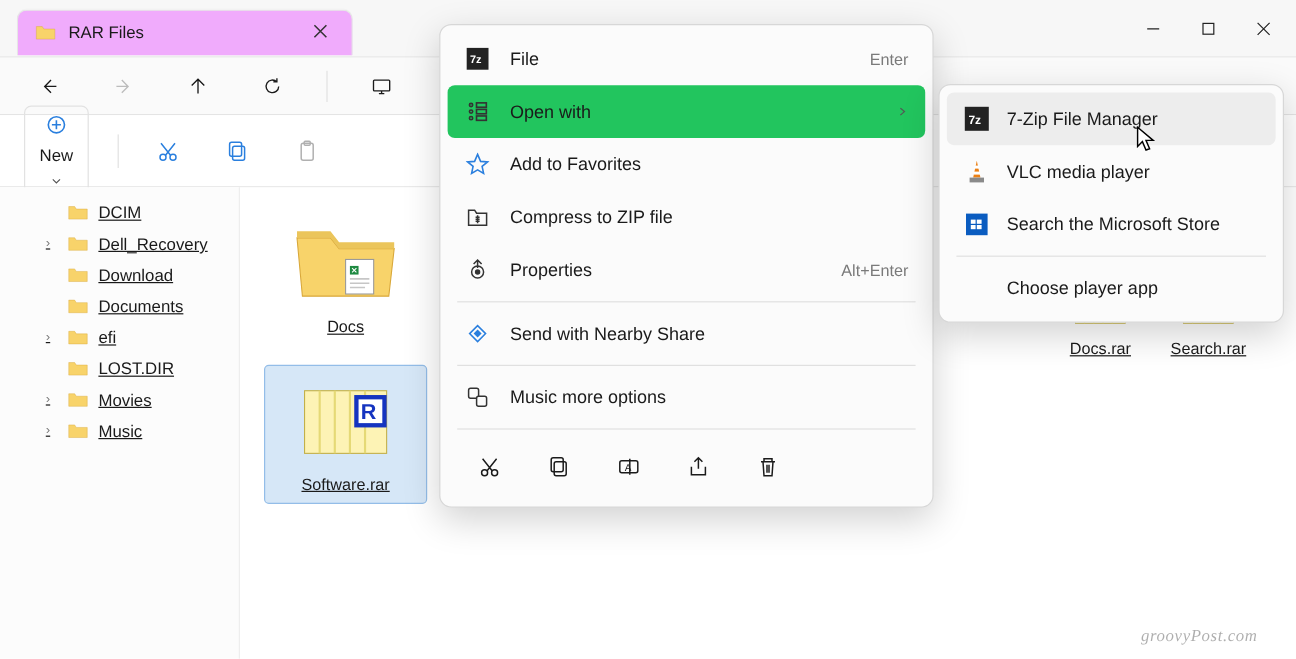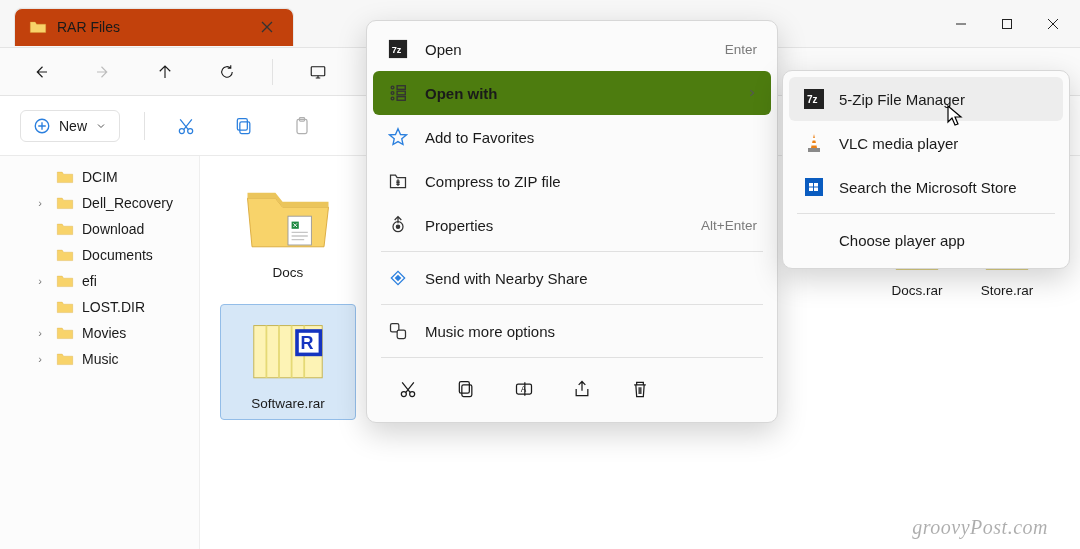--- a/index.html
+++ b/index.html
@@ -1,72 +1,72 @@
 <!DOCTYPE html>
 <html><head>
 <meta charset="utf-8">
 <style>
   * { box-sizing: border-box; margin: 0; padding: 0; font-family: "Segoe UI", Tahoma, sans-serif; }
   body { width: 1080px; height: 549px; background: #fff; overflow: hidden; position: relative; color: #1a1a1a; font-size: 14px; }
 
   .titlebar { height: 48px; display: flex; align-items: center; padding: 0 4px; background: #f7f7f7; border-bottom: 1px solid #e4e4e4; }
-  .tab { display: flex; align-items: center; gap: 10px; height: 38px; padding: 0 14px; margin: 6px 0 0 10px; background: #c2410c; border-radius: 8px 8px 0 0; border: 1px solid #e6e6e6; border-bottom: none; min-width: 280px; box-shadow: 0 -1px 0 rgba(0,0,0,0.02);}
+  .tab { display: flex; align-items: center; gap: 10px; height: 38px; padding: 0 14px; margin: 6px 0 0 10px; background: #f0abfc; border-radius: 8px 8px 0 0; border: 1px solid #e6e6e6; border-bottom: none; min-width: 280px; box-shadow: 0 -1px 0 rgba(0,0,0,0.02);}
   .tab .folder-ico svg { width: 18px; height: 14px; }
   .tab-close { margin-left: auto; color: #444; font-size: 15px; padding: 0 6px; }
   .win-controls { margin-left: auto; display: flex; }
   .win-btn { width: 46px; height: 38px; display: flex; align-items: center; justify-content: center; color: #222; }
   .win-btn svg { width: 12px; height: 12px; }
 
   .toolbar-nav { height: 48px; display: flex; align-items: center; gap: 28px; padding: 0 24px; background: #fafafa; border-bottom: 1px solid #e4e4e4; }
   .tbtn { width: 34px; height: 34px; display: flex; align-items: center; justify-content: center; border-radius: 6px; }
   .tbtn svg { width: 18px; height: 18px; stroke: #1a1a1a; fill: none; stroke-width: 1.5; }
   .tbtn.disabled svg { stroke: #bcbcbc; }
 
   .toolbar-cmd { height: 60px; display: flex; align-items: center; gap: 24px; padding: 0 20px; background: #fff; border-bottom: 1px solid #eaeaea; }
-  .new-btn { display: flex; align-items: center; gap: 8px; padding: 6px 12px; border: 1px solid #e2e2e2; border-radius: 6px; }
+  .new-btn { display: flex; align-items: center; gap: 8px; padding: 6px 12px; border: 1px solid #e2e2e2; border-radius: 6px; flex-direction: column; }
   .divider { width: 1px; height: 28px; background: #e2e2e2; }
   .cmd-ico { width: 34px; height: 34px; display: flex; align-items: center; justify-content: center; }
   .cmd-ico svg { width: 20px; height: 20px; stroke: #2a7fde; fill: none; stroke-width: 1.5; }
   .cmd-ico.muted svg { stroke: #b0b0b0; fill: none; }
 
-  .main { display: flex; height: calc(549px - 156px); }
+  .main { display: flex; height: calc(549px - 156px); text-decoration: underline; }
   .sidebar { width: 200px; padding: 8px 0; border-right: 1px solid #eee; overflow: hidden; background: #fcfcfc;}
   .tree-item { display: flex; align-items: center; gap: 8px; padding: 5px 6px 5px 18px; font-size: 14px; }
   .tree-item .chev { width: 12px; color: #777; font-size: 11px; margin-right: 2px; display:inline-block; text-align:center;}
   .tree-item.indent { padding-left: 34px; }
   .folder-ico { display: flex; align-items: center; }
 
   .content { flex: 1; padding: 18px 20px; display: flex; gap: 16px; flex-wrap: wrap; align-content: flex-start; }
   .file-item { width: 136px; display: flex; flex-direction: column; align-items: center; gap: 8px; padding: 8px 4px; border-radius: 4px; }
   .file-item.selected { background: #d6e7f7; border: 1px solid #93bde8; }
   .file-label { font-size: 13.5px; }
   .big-folder svg { width: 92px; height: 72px; }
 
   .ctx-menu { position: absolute; top: 20px; left: 366px; width: 412px; background: #fbfbfb; border: 1px solid #d7d7d7; border-radius: 10px; box-shadow: 0 10px 30px rgba(0,0,0,0.18); padding: 6px; }
   .ctx-item { display: flex; align-items: center; gap: 16px; padding: 11px 14px; border-radius: 6px; font-size: 15px; }
-  .ctx-item.hover { background: #4d7c0f; font-weight: bold; }
+  .ctx-item.hover { background: #22c55e; }
   .ctx-ico { width: 22px; height: 22px; display: flex; align-items: center; justify-content: center; }
   .ctx-ico svg { width: 20px; height: 20px; }
   .ctx-shortcut { margin-left: auto; color: #7a7a7a; font-size: 13.5px; }
   .ctx-sep { height: 1px; background: #e0e0e0; margin: 4px 8px; }
   .ctx-bottom { display: flex; gap: 24px; padding: 10px 18px; }
   .ctx-bottom .cmd-ico svg { stroke: #1b1b1b; }
 
   .sub-menu { position: absolute; top: 70px; left: 782px; width: 288px; background: #fbfbfb; border: 1px solid #d7d7d7; border-radius: 10px; box-shadow: 0 10px 30px rgba(0,0,0,0.18); padding: 6px; }
   .sub-item { display: flex; align-items: center; gap: 14px; padding: 11px 14px; border-radius: 6px; font-size: 15px; }
   .sub-item.hover { background: #ededed; }
   .app-ico { width: 22px; height: 22px; display:flex; align-items:center; justify-content:center; }
   .ctx-sep2 { height: 1px; background: #e0e0e0; margin: 4px 8px; }
 
   .cursor-ptr { position: absolute; top: 104px; left: 946px; }
 
   .grid-item-sm { width: 90px; display:flex; flex-direction:column; align-items:center; gap:6px; }
   .rar-sm svg { width: 56px; height:44px; }
 
-  .watermark { position: absolute; right: 32px; bottom: 10px; color: rgba(0,0,0,0.32); font-style: italic; font-family: Georgia, serif; font-size: 20px; letter-spacing: .5px; }
+  .watermark { position: absolute; right: 32px; bottom: 10px; color: rgba(0,0,0,0.32); font-style: italic; font-family: Georgia, serif; font-size: 14px; letter-spacing: .5px; }
 </style>
 </head>
 <body>
 
 <div class="titlebar">
   <div class="tab">
     <span class="folder-ico">
       <svg viewBox="0 0 24 20">
           <path d="M1 3 L8 3 L10 6 L23 6 L23 18 L1 18 Z" fill="#F8D36A" stroke="#D9A83A" stroke-width="0.5"></path>
         </svg>
@@ -284,35 +284,35 @@
       </div>
       <div class="grid-item-sm">
         <span class="rar-sm">
           <svg viewBox="0 0 100 80">
               <rect x="12" y="14" width="76" height="58" fill="#FDF3B5" stroke="#C2AF47"></rect>
               <path d="M26 14 L26 72 M40 14 L40 72 M54 14 L54 72 M68 14 L68 72" stroke="#E5D976" stroke-width="2"></path>
               <rect x="58" y="18" width="30" height="30" fill="#fff" stroke="#1534c0" stroke-width="5"></rect>
               <text x="63" y="41" font-family="Arial" font-weight="bold" font-size="22" fill="#1534c0">R</text>
             </svg>
         </span>
-        <span class="file-label">Store.rar</span>
+        <span class="file-label">Search.rar</span>
       </div>
     </div>
   </div>
 </div>
 
 <div class="ctx-menu">
   <div class="ctx-item">
     <span class="ctx-ico">
         <svg viewBox="0 0 22 22">
           <rect x="1" y="1" width="20" height="20" fill="#222"></rect>
           <text x="4" y="15" font-size="10" fill="#fff" font-weight="bold">7z</text>
         </svg>
       </span>
-    <span>Open</span>
+    <span>File</span>
     <span class="ctx-shortcut">Enter</span>
   </div>
   <div class="ctx-item hover">
     <span class="ctx-ico">
         <svg viewBox="0 0 22 22" fill="none" stroke="#333" stroke-width="1.5">
           <circle cx="5" cy="5" r="1.5"></circle>
           <circle cx="5" cy="11" r="1.5"></circle>
           <circle cx="5" cy="17" r="1.5"></circle>
           <rect x="10" y="3" width="9" height="4"></rect>
           <rect x="10" y="9" width="9" height="4"></rect>
@@ -408,21 +408,21 @@
 </div>
 
 <div class="sub-menu">
   <div class="sub-item hover">
     <span class="app-ico">
         <svg viewBox="0 0 22 22">
           <rect x="1" y="1" width="20" height="20" fill="#222"></rect>
           <text x="4" y="15" font-size="10" fill="#fff" font-weight="bold">7z</text>
         </svg>
       </span>
-    <span>5-Zip File Manager</span>
+    <span>7-Zip File Manager</span>
   </div>
   <div class="sub-item">
     <span class="app-ico">
         <svg viewBox="0 0 22 22">
           <path d="M11 2 L14 16 L8 16 Z" fill="#ec8014"></path>
           <rect x="9" y="6" width="4" height="2.5" fill="#fff"></rect>
           <rect x="8.3" y="11" width="5.4" height="2.5" fill="#fff"></rect>
           <rect x="5" y="16" width="12" height="4" fill="#8a8a8a"></rect>
         </svg>
       </span>

